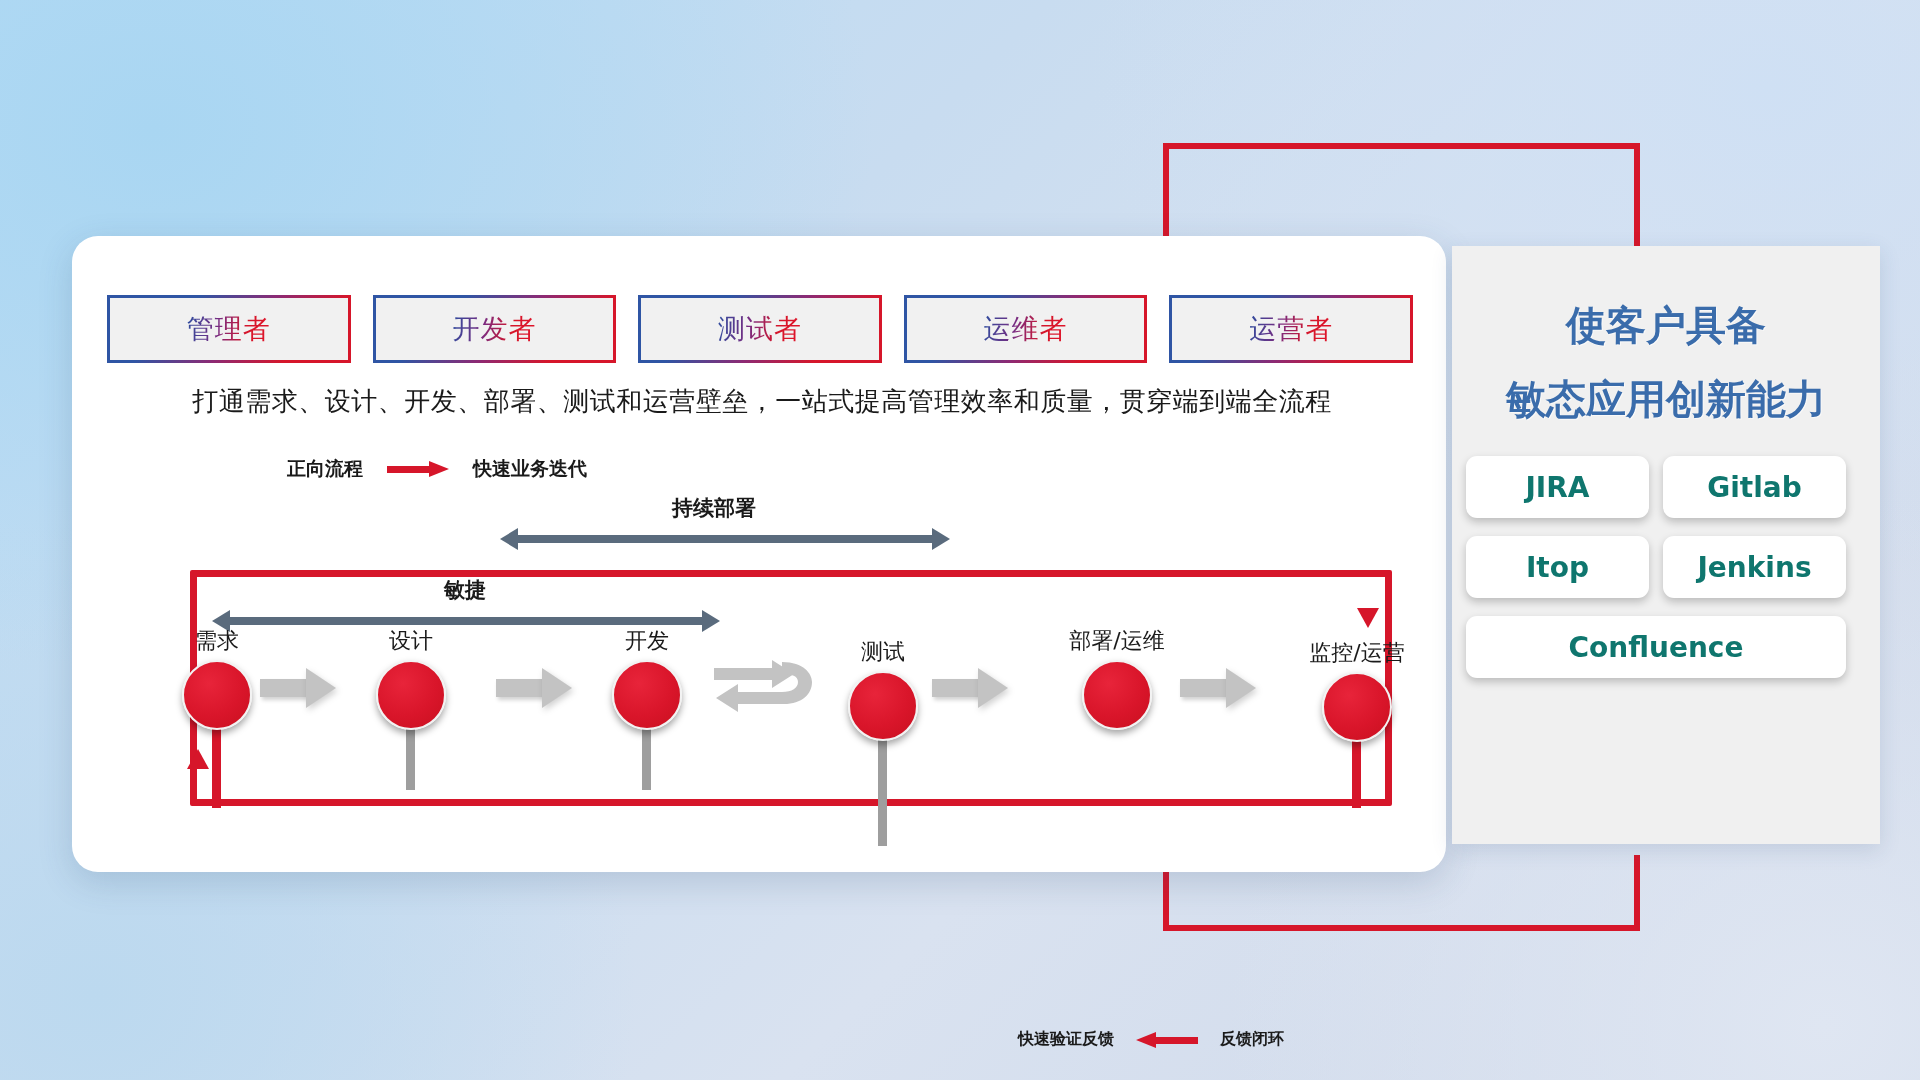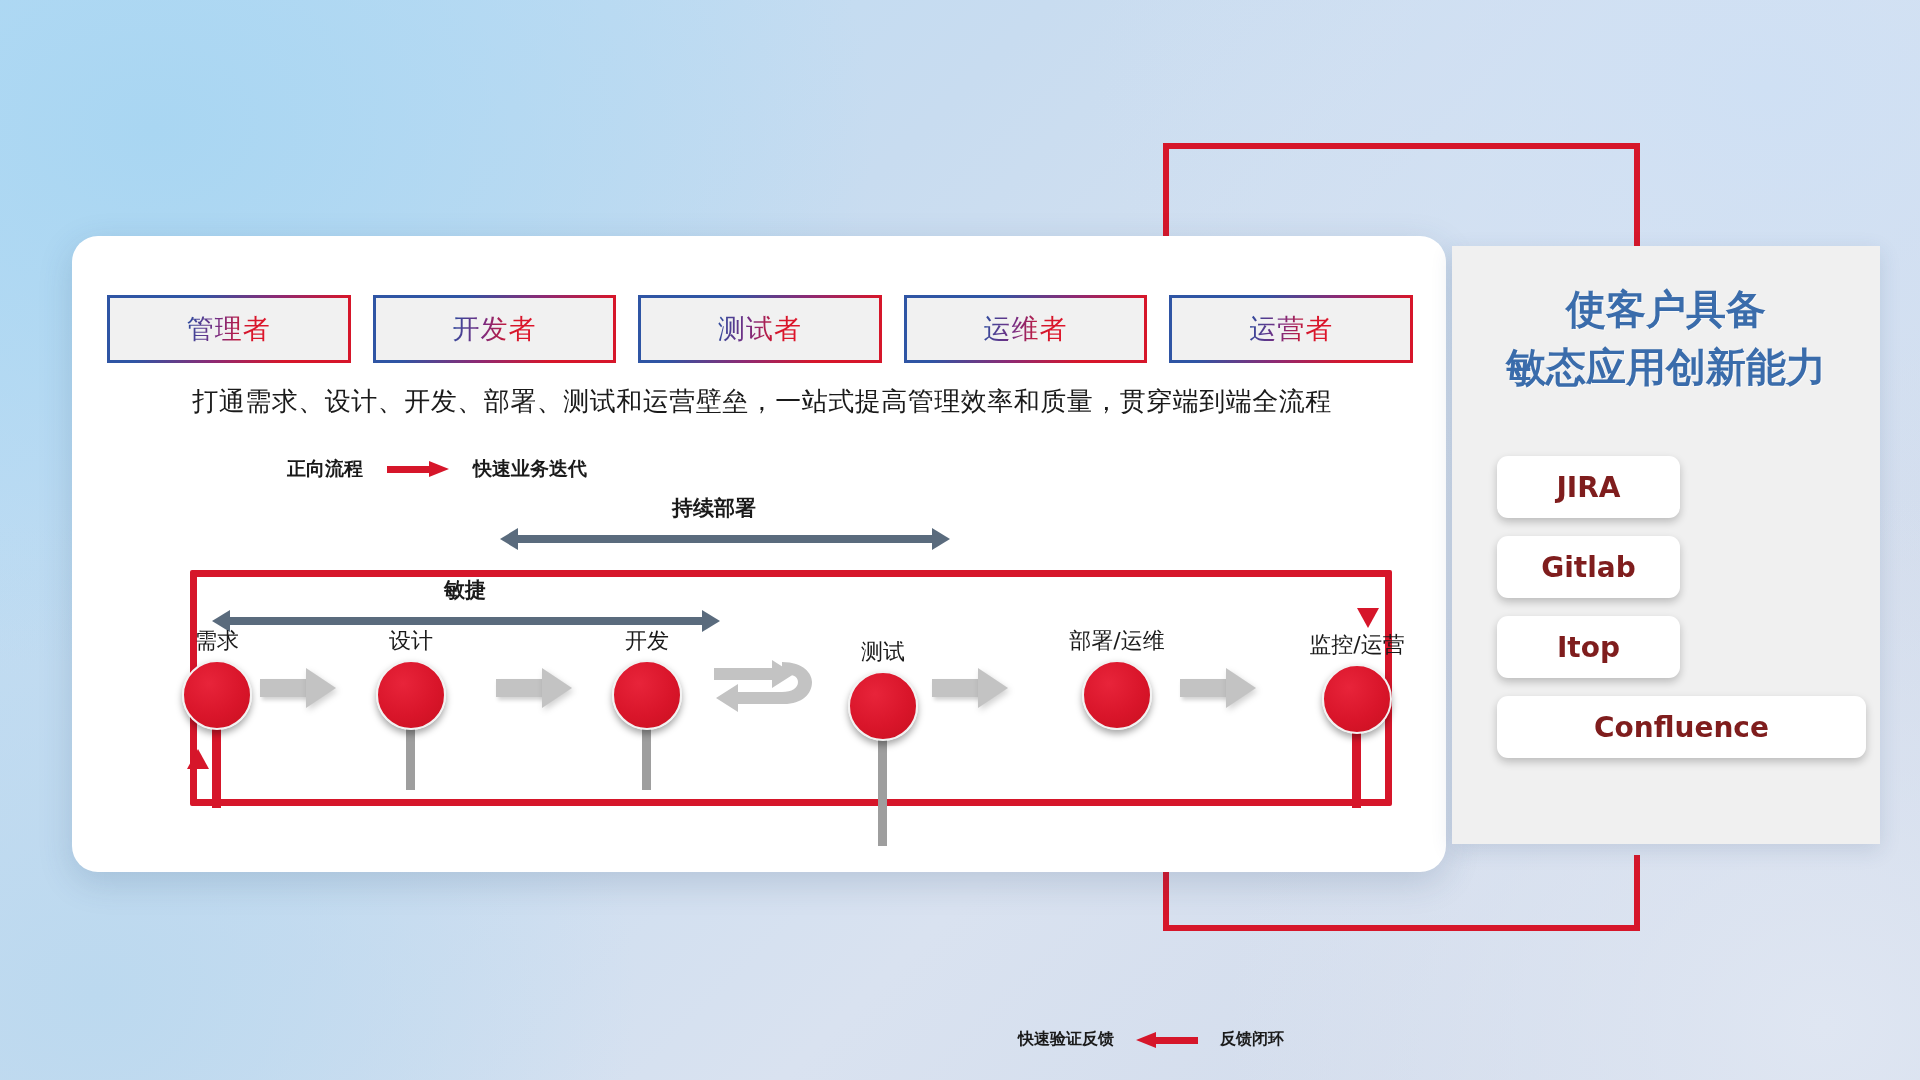--- a/index.html
+++ b/index.html
@@ -103,29 +103,29 @@
   
   .uturn{position:absolute;width:104px;height:72px;}
 
   
   .legend-fb{position:absolute;left:946px;top:793px;display:flex;align-items:center;gap:22px;}
   .legend-fb .lab{font-size:16px;font-weight:bold;color:#1a1a1a;font-family:"DejaVu Sans",sans-serif;}
 
   
   .panel{position:absolute;left:1452px;top:246px;width:428px;height:598px;background:#f0f0f0;
          box-shadow:0 6px 20px rgba(40,70,110,.14);}
-  .panel h2{margin:0;text-align:center;color:#3a6cab;font-weight:bold;line-height:1.45;
+  .panel h2{margin:16px;text-align:center;color:#3a6cab;font-weight:bold;line-height:1.45;
             font-family:"DejaVu Sans",sans-serif;text-shadow:1px 1px 0 rgba(255,255,255,.6);}
   .p-l1{padding-top:34px;font-size:40px;}
   .p-l2{font-size:40px;}
   .chips{position:absolute;left:14px;top:210px;width:400px;
          display:flex;flex-wrap:wrap;gap:18px 14px;}
   .chip{height:62px;background:#fff;border-radius:11px;display:flex;align-items:center;justify-content:center;
-        font-size:28px;font-weight:bold;color:#7f1d1d;box-shadow:0 4px 9px rgba(0,0,0,.22);
-        font-family:"DejaVu Sans",sans-serif;margin-left:31px;}
+        font-size:28px;font-weight:bold;color:#0f766e;box-shadow:0 4px 9px rgba(0,0,0,.22);
+        font-family:"DejaVu Sans",sans-serif;}
   .chip.half{width:183px;}
   .chip.full{width:380px;}
 </style>
 </head>
 <body>
 
 <div id="stage">
 
   <div class="redframe rf-top"></div>
   <div class="redframe rf-bot"></div>
@@ -210,21 +210,21 @@
         <div class="dot"></div>
       </div>
       <div class="node" style="left:711px;top:11px;">
         <div class="nlab">测试</div>
         <div class="dot"></div>
       </div>
       <div class="node" style="left:925px;top:0;width:160px;">
         <div class="nlab">部署/运维</div>
         <div class="dot"></div>
       </div>
-      <div class="node" style="left:1165px;top:4px;width:160px;">
+      <div class="node" style="left:1165px;top:12px;width:160px;">
         <div class="nlab">监控/运营</div>
         <div class="dot"></div>
       </div>
 
       <div class="gar" style="left:148px;top:42px;">
         <span class="s"></span>
           <span class="h"></span>
       </div>
       <div class="gar" style="left:384px;top:42px;">
         <span class="s"></span>
@@ -261,17 +261,18 @@
   </div>
 
   <div class="panel">
     <h2 class="p-l1">使客户具备</h2>
     <h2 class="p-l2">敏态应用创新能力</h2>
 
     <div class="chips">
       <div class="chip half">JIRA</div>
       <div class="chip half">Gitlab</div>
       <div class="chip half">Itop</div>
+      <div class="chip half">Jenkins</div>
       <div class="chip full">Confluence</div>
     </div>
   </div>
 
 </div>
 
 </body></html>

